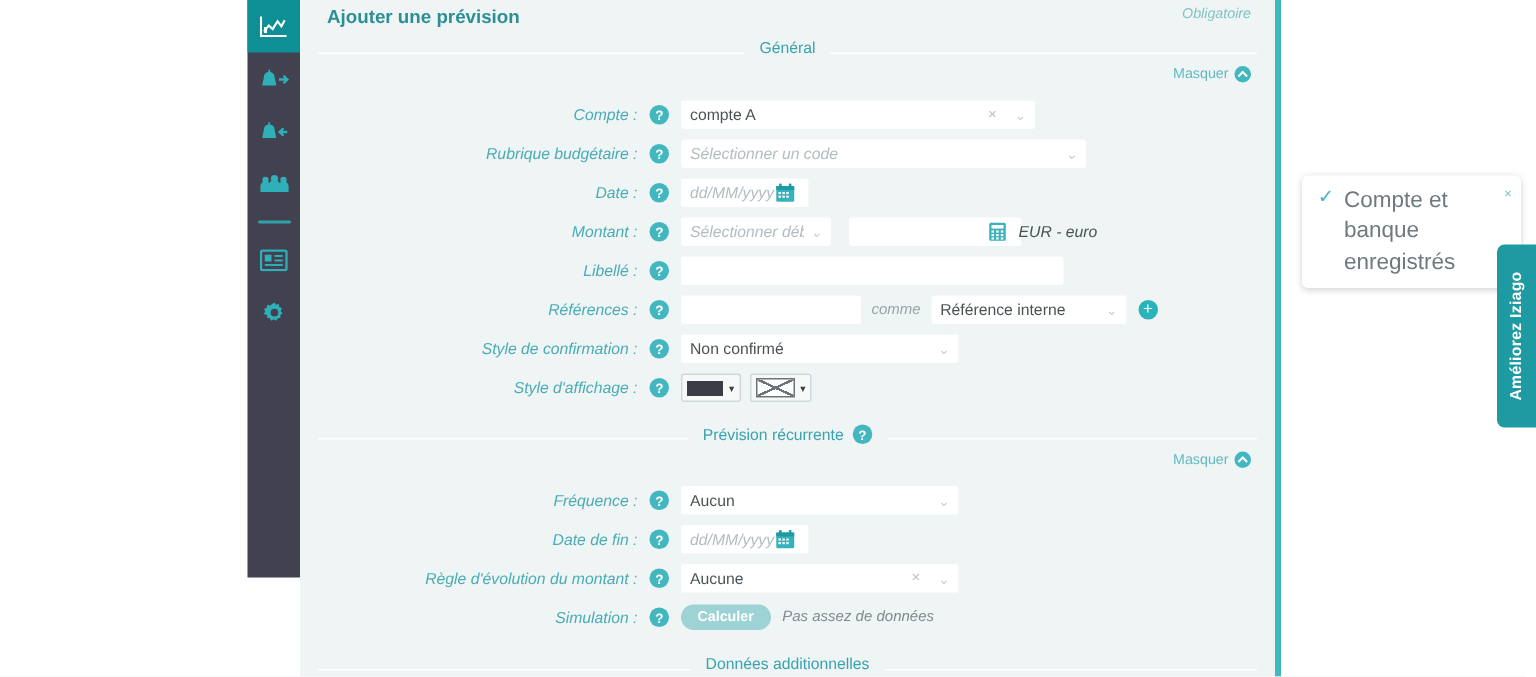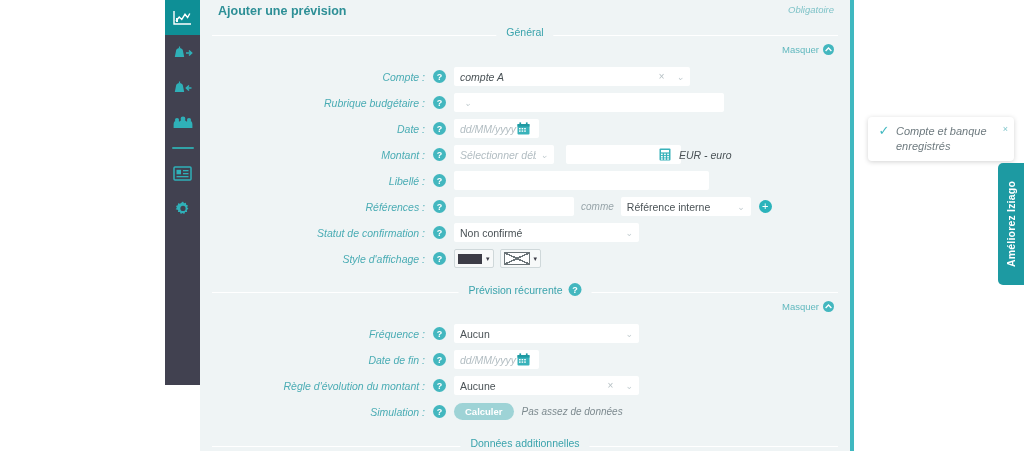--- a/index.html
+++ b/index.html
@@ -56,21 +56,21 @@
   .swbox2:after{background:linear-gradient(to bottom right,transparent 46%,#6b7478 46%,#6b7478 54%,transparent 54%);}
   .swcar{font-size:7px;color:#3c3c46;}
   .calcbtn{background:#9ed3d6;color:#fff;font-size:9.5px;font-weight:bold;border-radius:10px;
            padding:3px 11px;cursor:pointer;}
   .hint{font-style:italic;font-size:10px;color:#7d8a8f;margin-left:8px;}
   
   #toast{position:absolute;left:868px;top:117px;width:146px;min-height:38px;background:#fff;
          border-radius:4px;box-shadow:0 1px 5px rgba(0,0,0,.18);display:flex;padding:7px 6px 7px 4px;
          box-sizing:border-box;}
   #toast .tick{color:#3fb8c0;font-size:13px;width:24px;text-align:center;flex:0 0 24px;line-height:1.1;}
-  #toast .tmsg{font-size:11px;color:#6e7a7f;line-height:1.35;flex:1;font-style:italic;}
+  #toast .tmsg{font-size:15px;color:#6e7a7f;line-height:1.35;flex:1;}
   #toast .tclose{color:#7fc6cb;font-size:9px;cursor:pointer;padding-left:4px;}
   
   #vtab{position:absolute;right:0;top:163px;width:26px;height:122px;background:#1d9aa2;
         border-radius:5px 0 0 5px;color:#fff;display:flex;align-items:center;justify-content:center;cursor:pointer;}
   #vtab span{writing-mode:vertical-rl;transform:rotate(180deg);font-size:10.5px;font-weight:bold;letter-spacing:.2px;}
 </style>
 </head>
 <body>
 
 <div id="sidebar">
@@ -156,33 +156,34 @@
         </span>
     </div>
   </div>
 
   <div style="padding-top:7px;">
 
     <div class="frow">
       <div class="flabel">Compte :</div>
       <div class="help">?</div>
       <div class="ctl">
-        <div class="inp" style="width:236px;font-style:italic;">
+        <div class="inp" style="width:236px;">
           <span class="val">compte A</span>
           <span class="clr">×</span>
           <span class="chev">⌄</span>
         </div>
       </div>
     </div>
 
     <div class="frow">
       <div class="flabel">Rubrique budgétaire :</div>
       <div class="help">?</div>
       <div class="ctl">
         <div class="inp ph" style="width:270px;">
+          <span class="val">Sélectionner un code</span>
           <span class="chev">⌄</span>
         </div>
       </div>
     </div>
 
     <div class="frow">
       <div class="flabel">Date :</div>
       <div class="help">?</div>
       <div class="ctl">
         <div class="inp ph" style="width:85px;">
@@ -259,21 +260,21 @@
         <span class="comme">comme</span>
         <div class="inp" style="width:130px;">
           <span class="val">Référence interne</span>
           <span class="chev">⌄</span>
         </div>
         <div class="plusbtn">+</div>
       </div>
     </div>
 
     <div class="frow">
-      <div class="flabel">Statut de confirmation :</div>
+      <div class="flabel">Style de confirmation :</div>
       <div class="help">?</div>
       <div class="ctl">
         <div class="inp" style="width:185px;">
           <span class="val">Non confirmé</span>
           <span class="chev">⌄</span>
         </div>
       </div>
     </div>
 
     <div class="frow">

